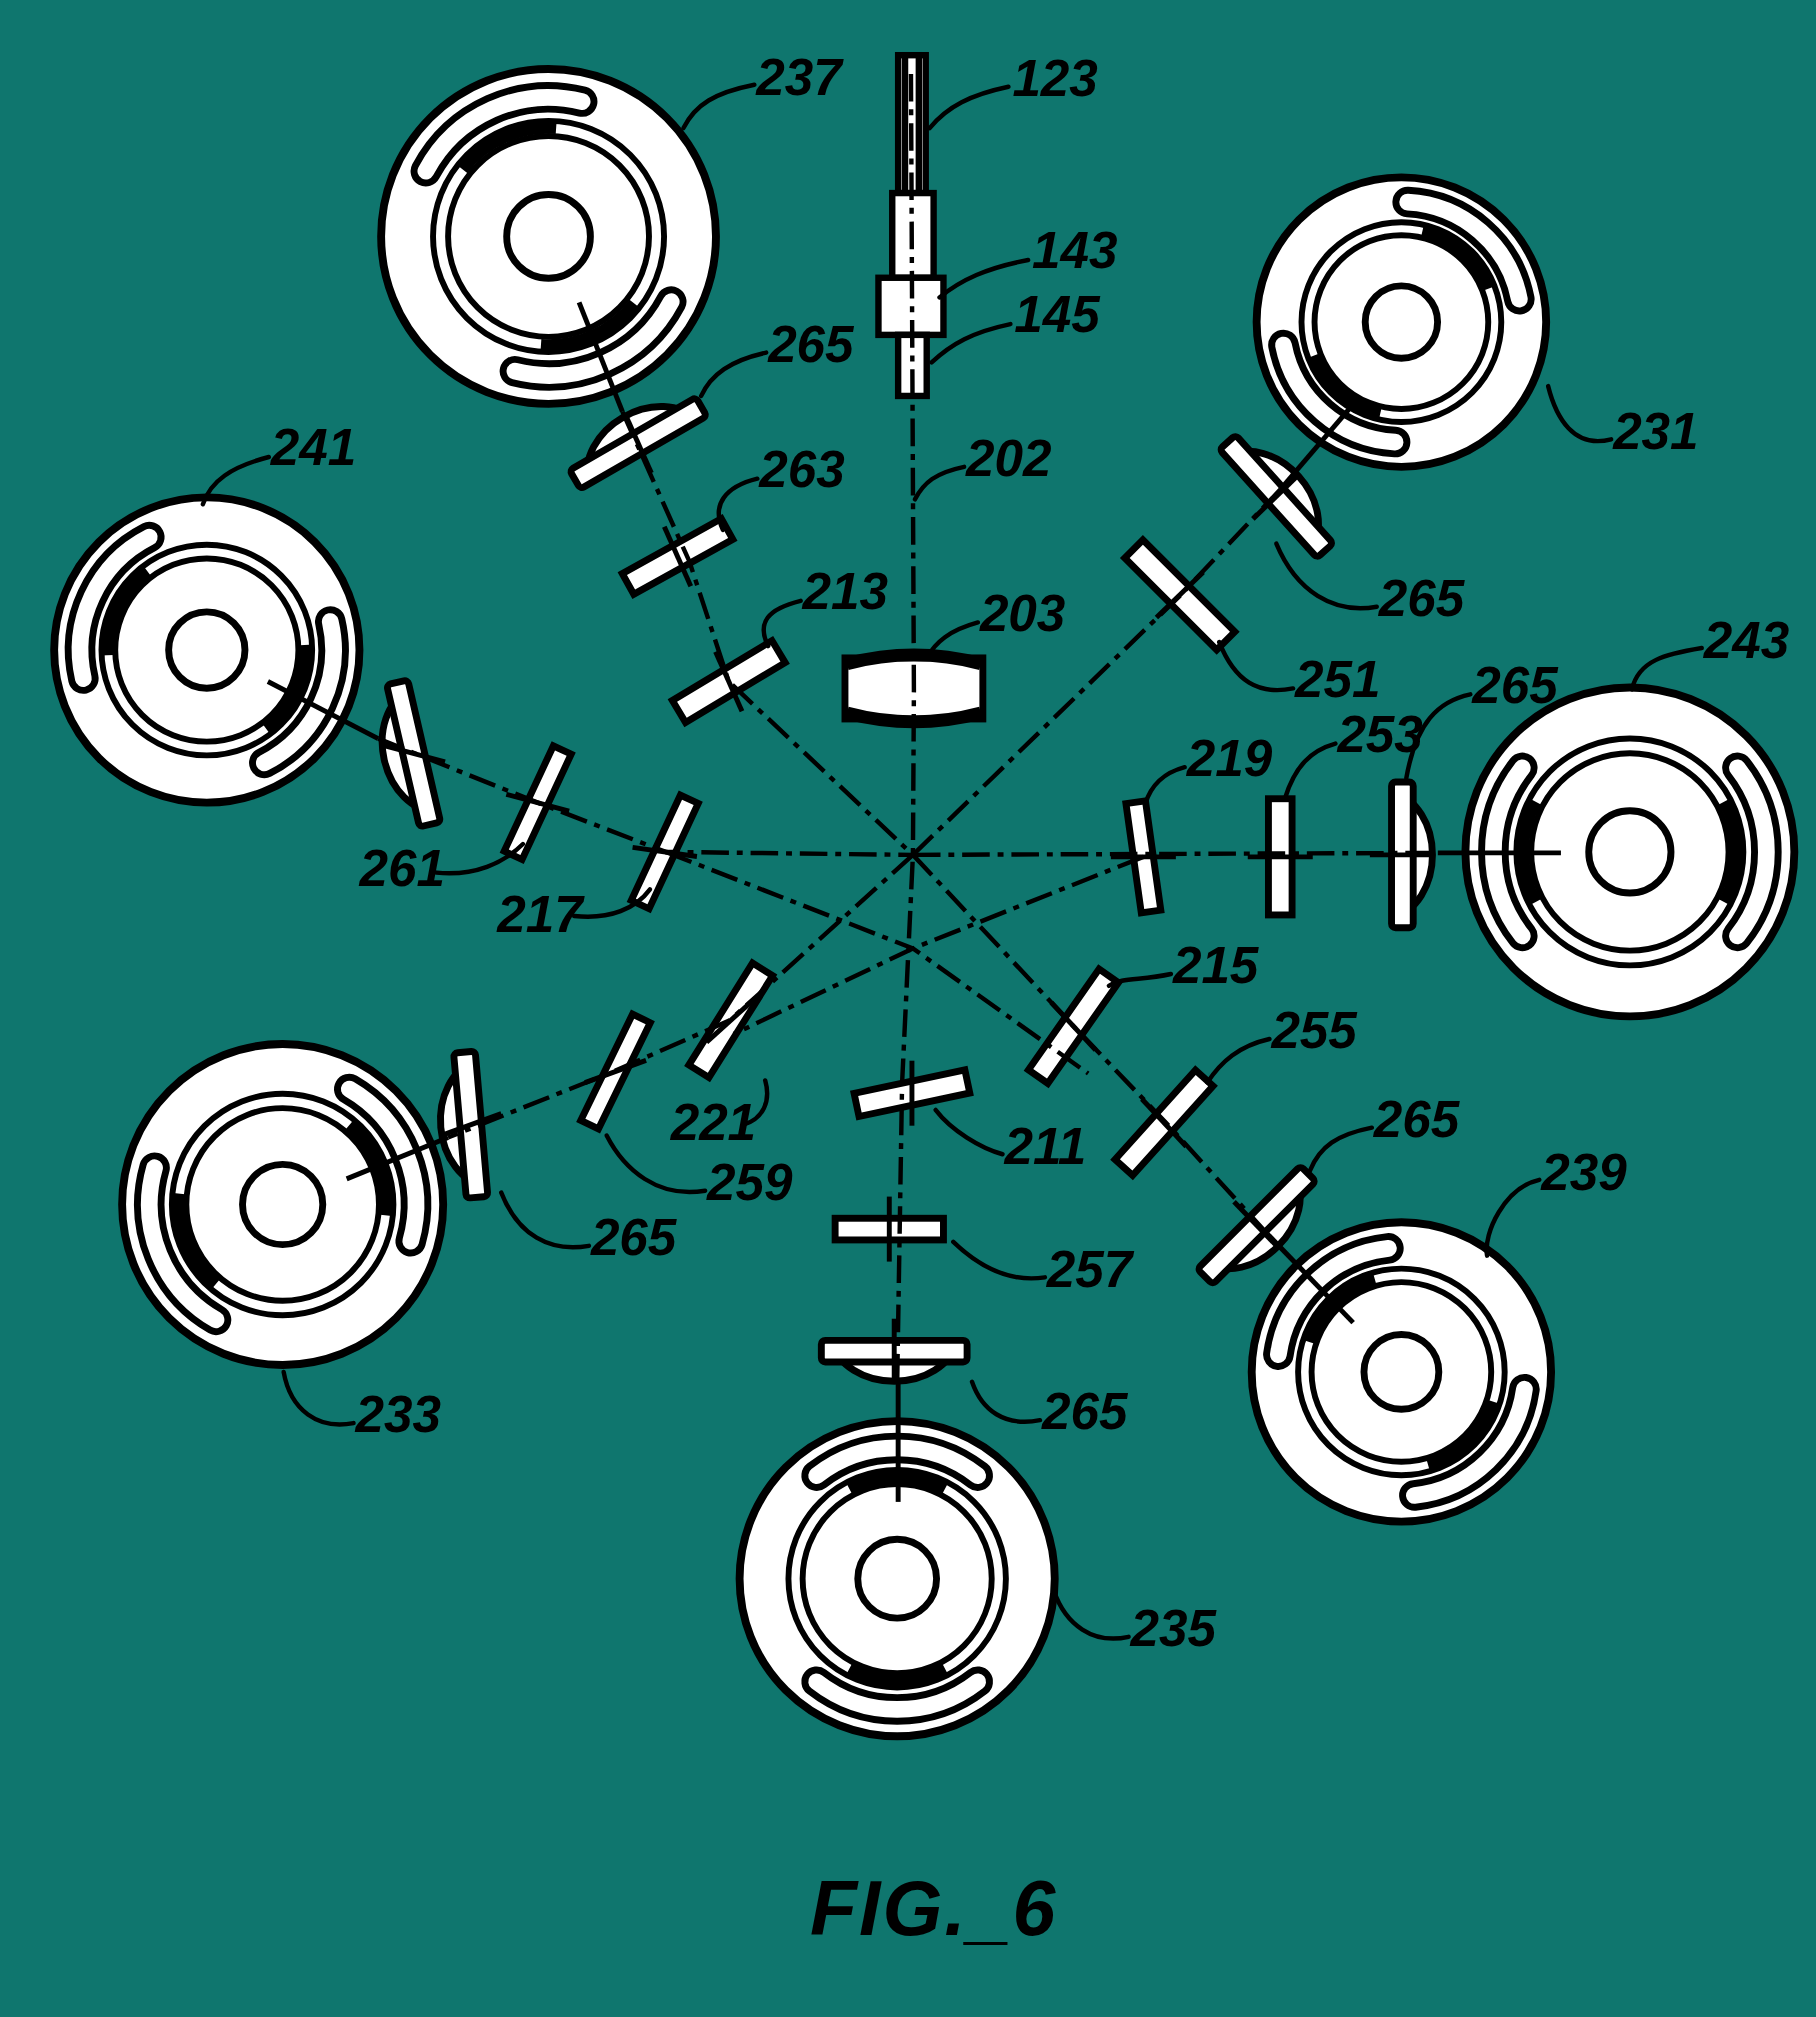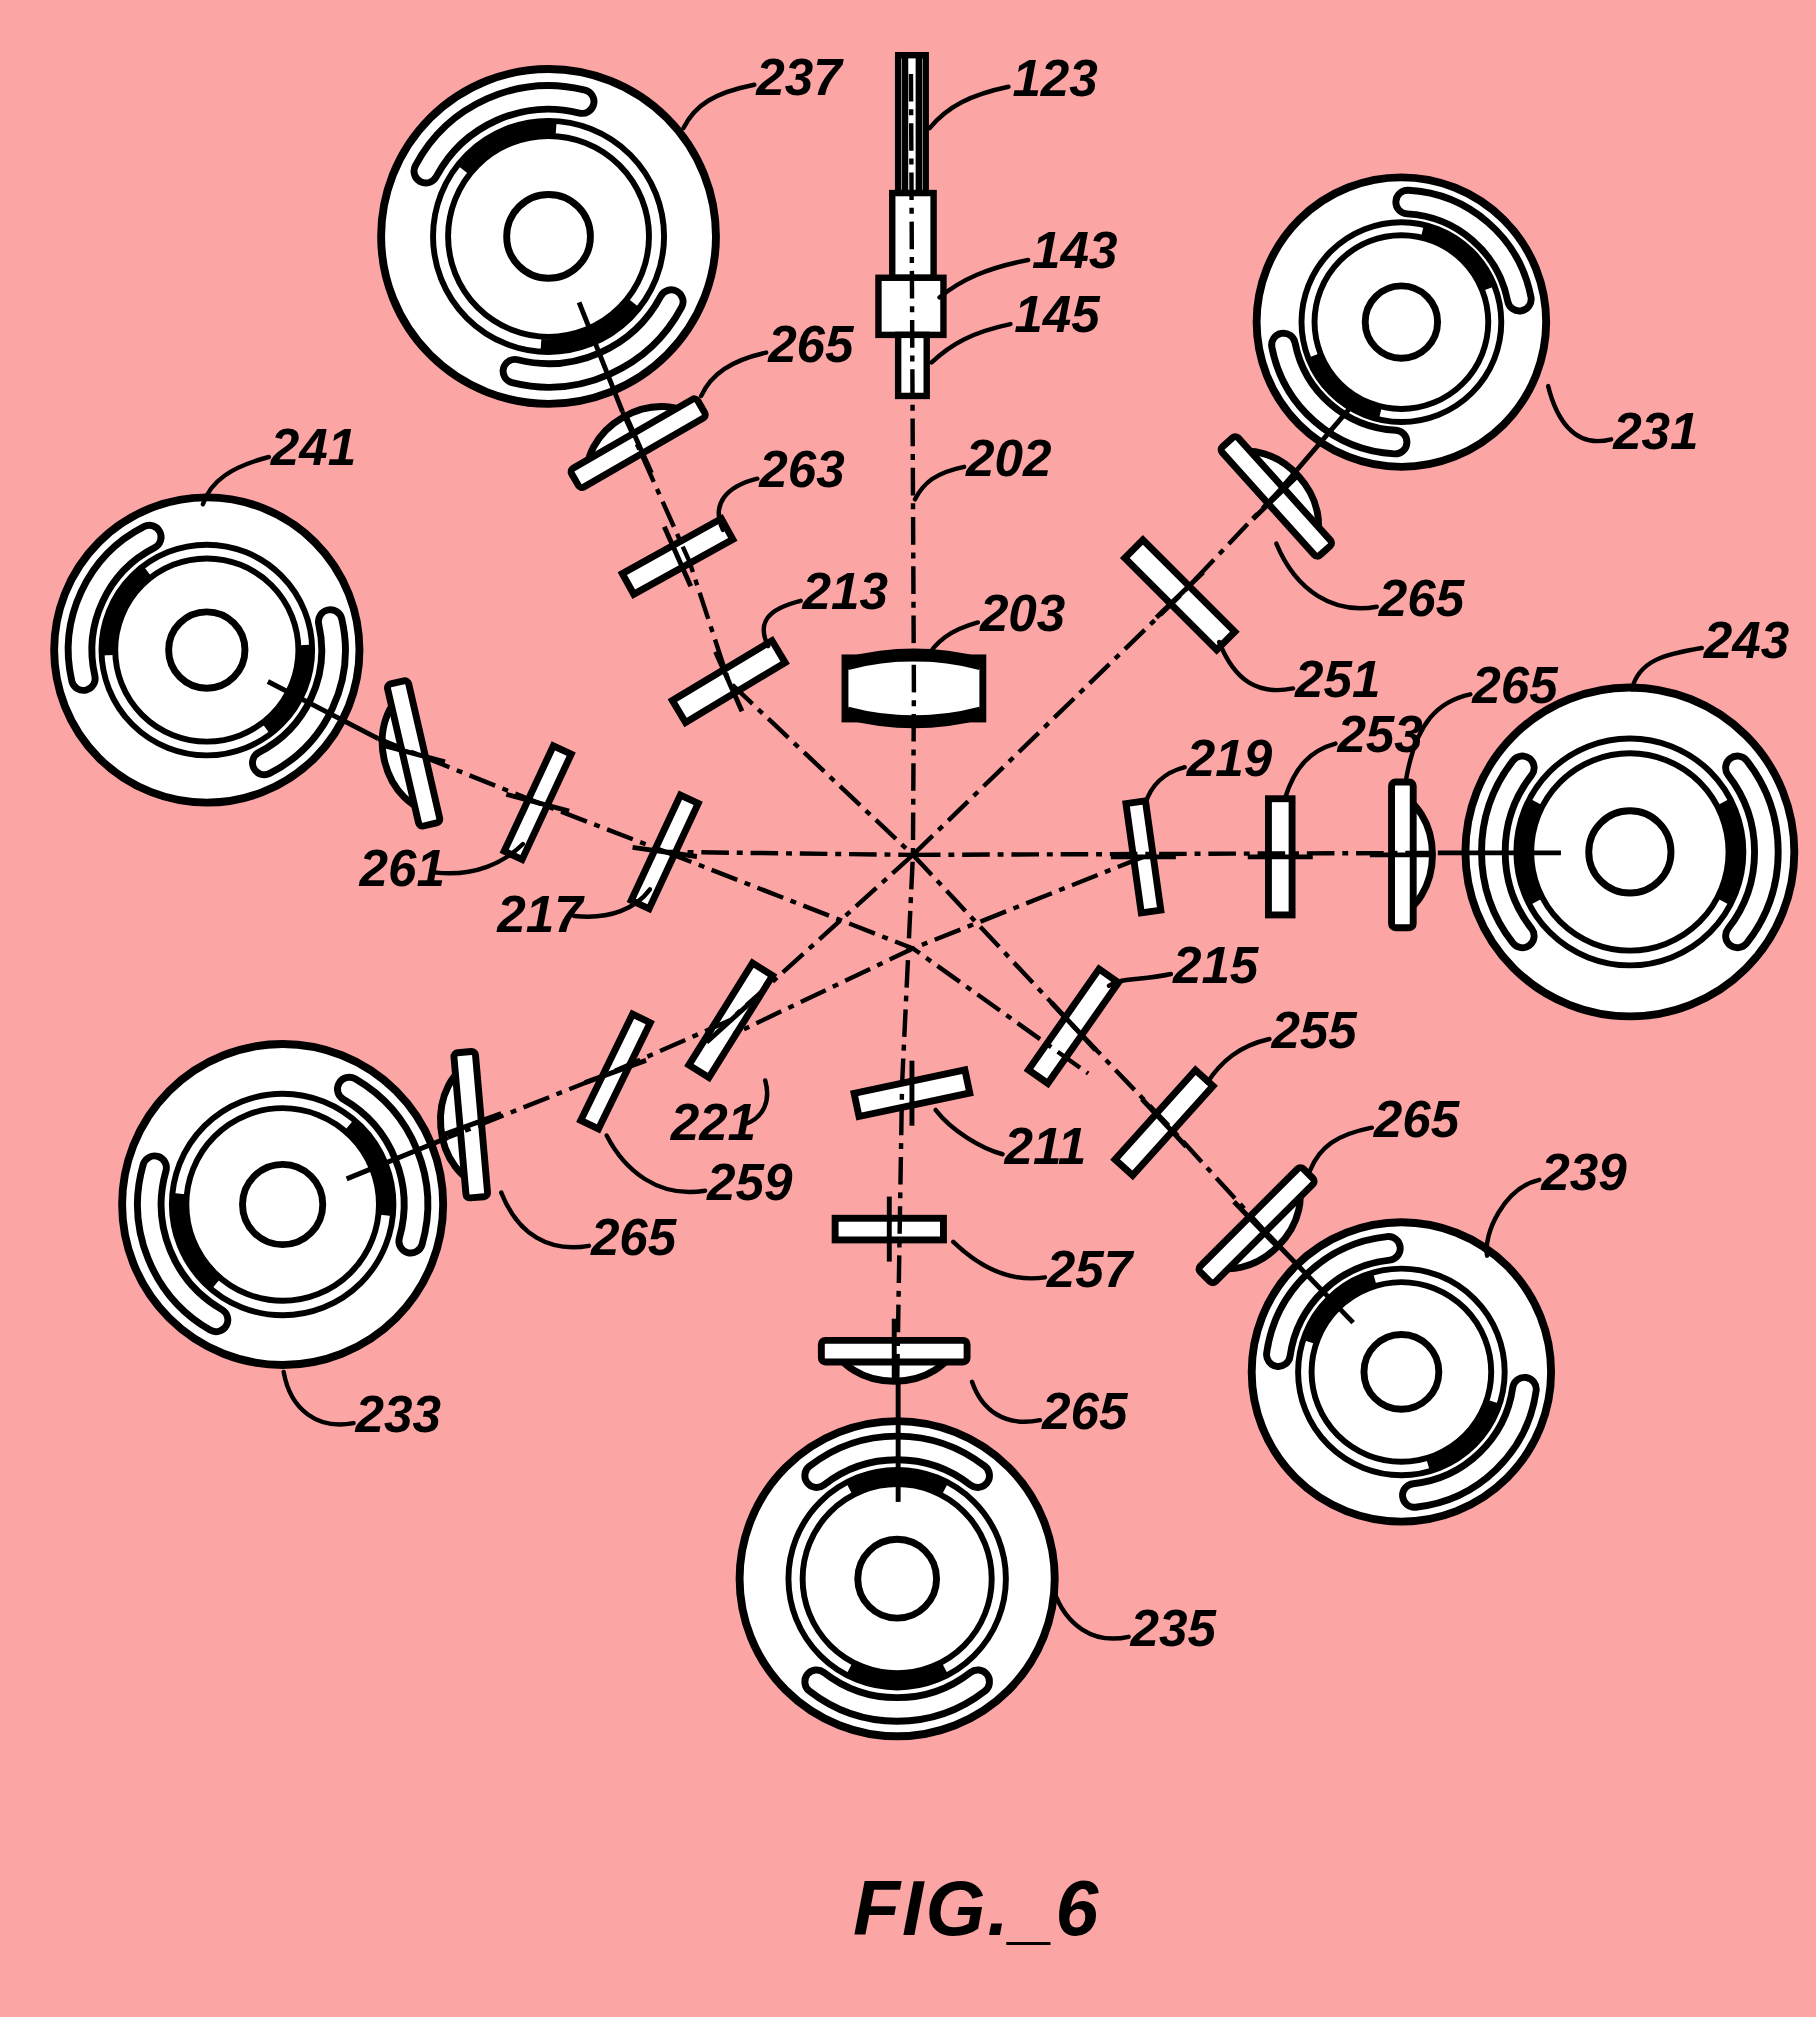--- a/index.html
+++ b/index.html
@@ -1,20 +1,20 @@
 <!DOCTYPE html>
 <html><head>
 <meta charset="utf-8">
 <style>
   html,body{margin:0;padding:0;background:#fff;}
-  #stage{position:relative;width:1816px;height:2017px;background:#fca5a5;overflow:hidden;
+  #stage{position:relative;width:1816px;height:2017px;background:#0f766e;overflow:hidden;
          font-family:"Liberation Sans",sans-serif;}
   svg{position:absolute;left:0;top:0;}
   .ref-label{font-style:italic;font-weight:bold;font-size:52px;fill:#000;letter-spacing:0px;}
-  .caption{position:absolute;left:853px;top:1864px;font-size:77px;font-style:italic;
+  .caption{position:absolute;left:810px;top:1864px;font-size:77px;font-style:italic;
            font-weight:bold;color:#000;letter-spacing:2px;}
 </style>
 </head>
 <body>
 
 <div id="stage">
   <svg width="1816" height="2017" viewBox="0 0 1844 2048">
       <g>
         <circle cx="557" cy="240" r="170" fill="#ffffff" stroke="#000000" stroke-width="8"></circle>
         <circle cx="557" cy="240" r="117.3" fill="none" stroke="#000000" stroke-width="6"></circle>

